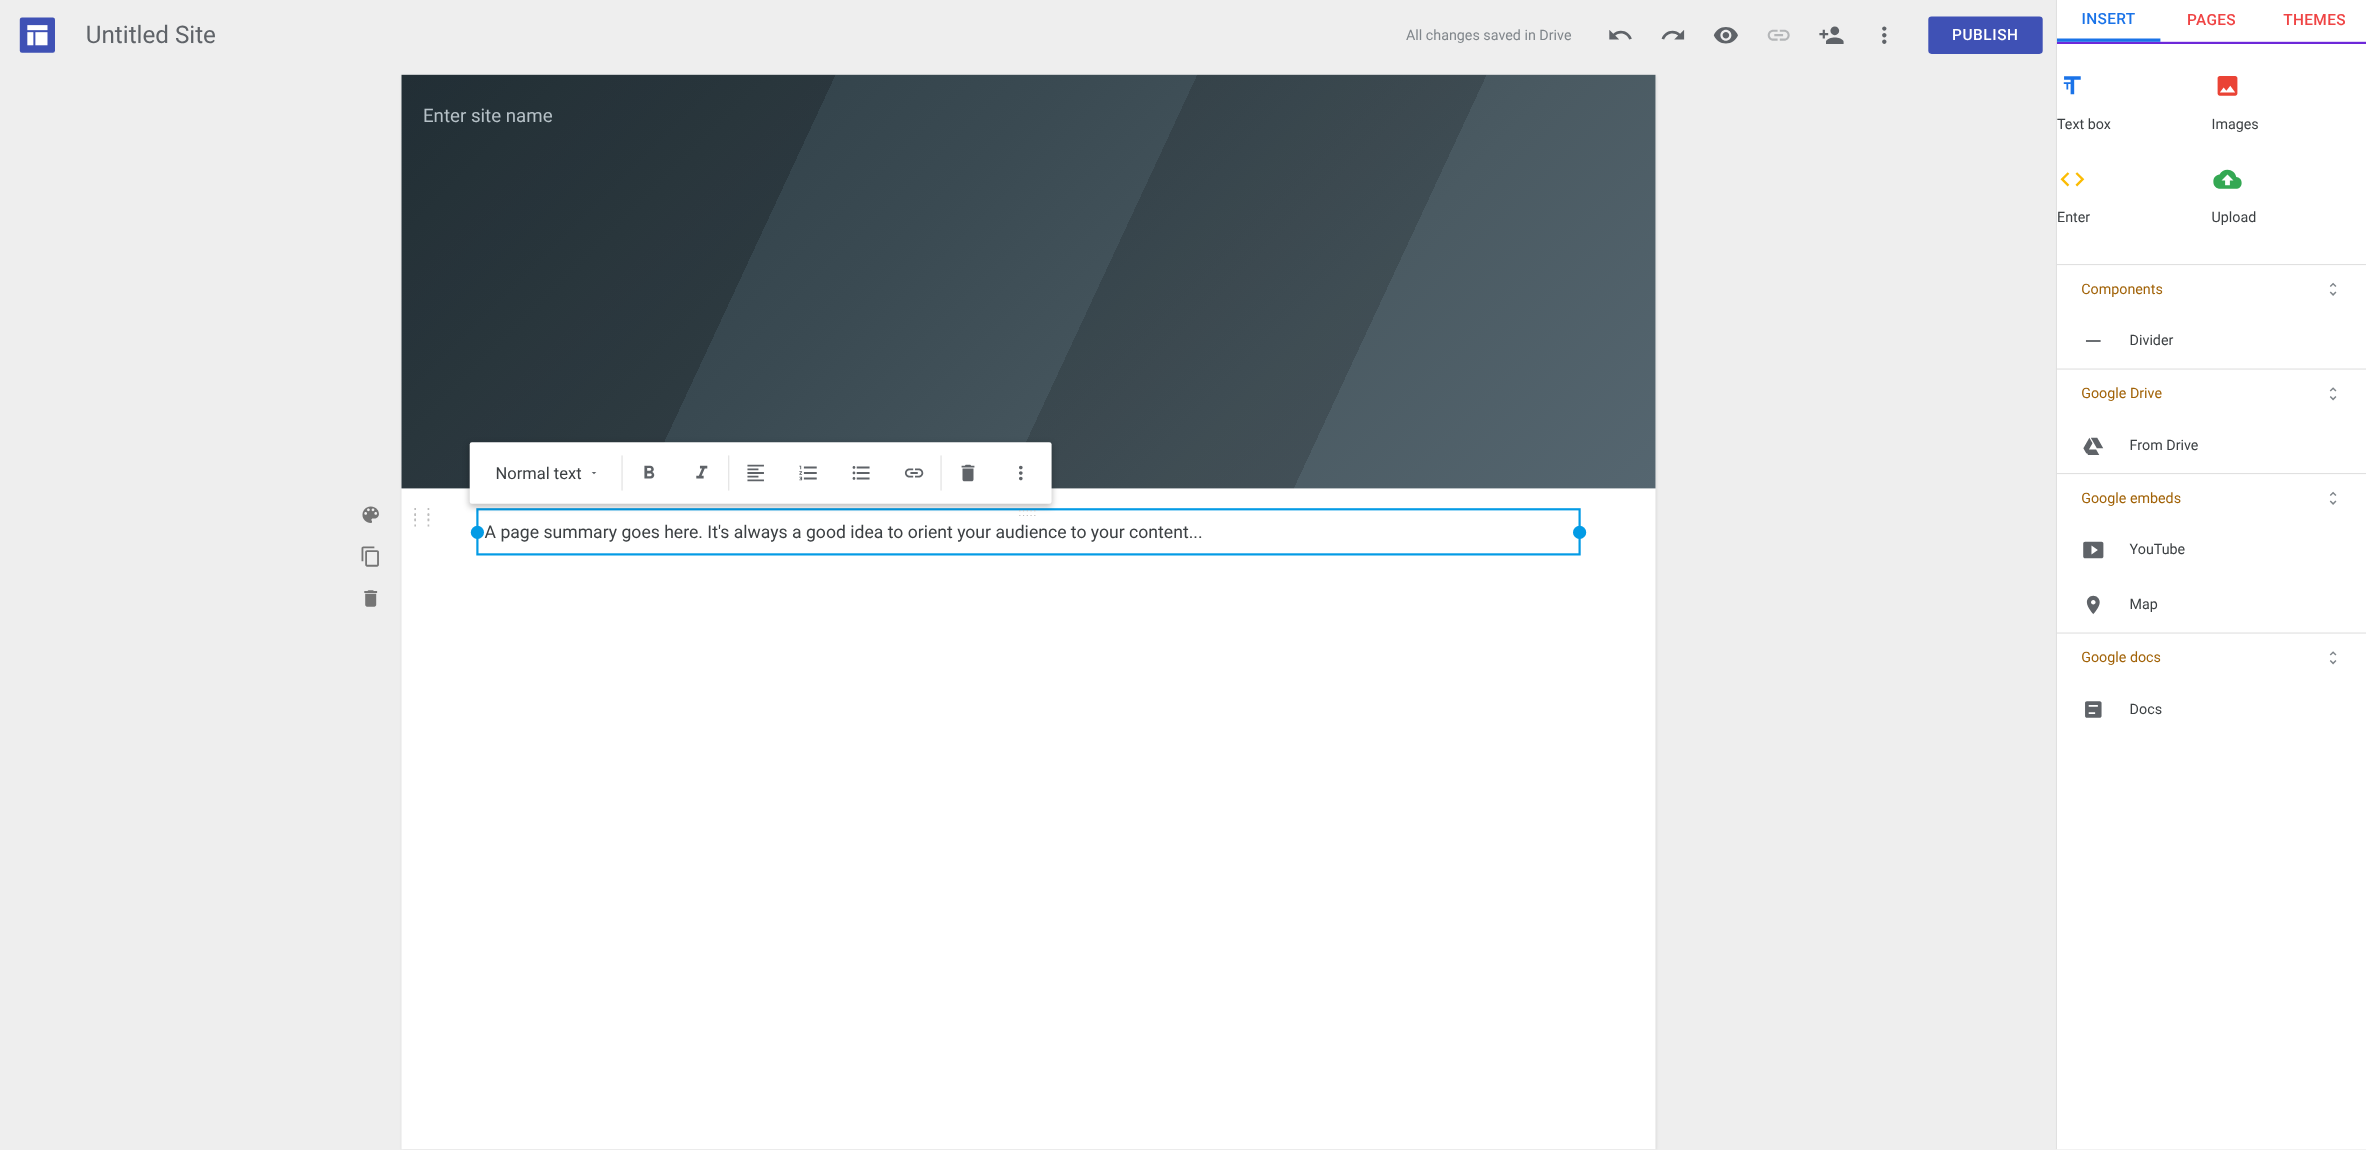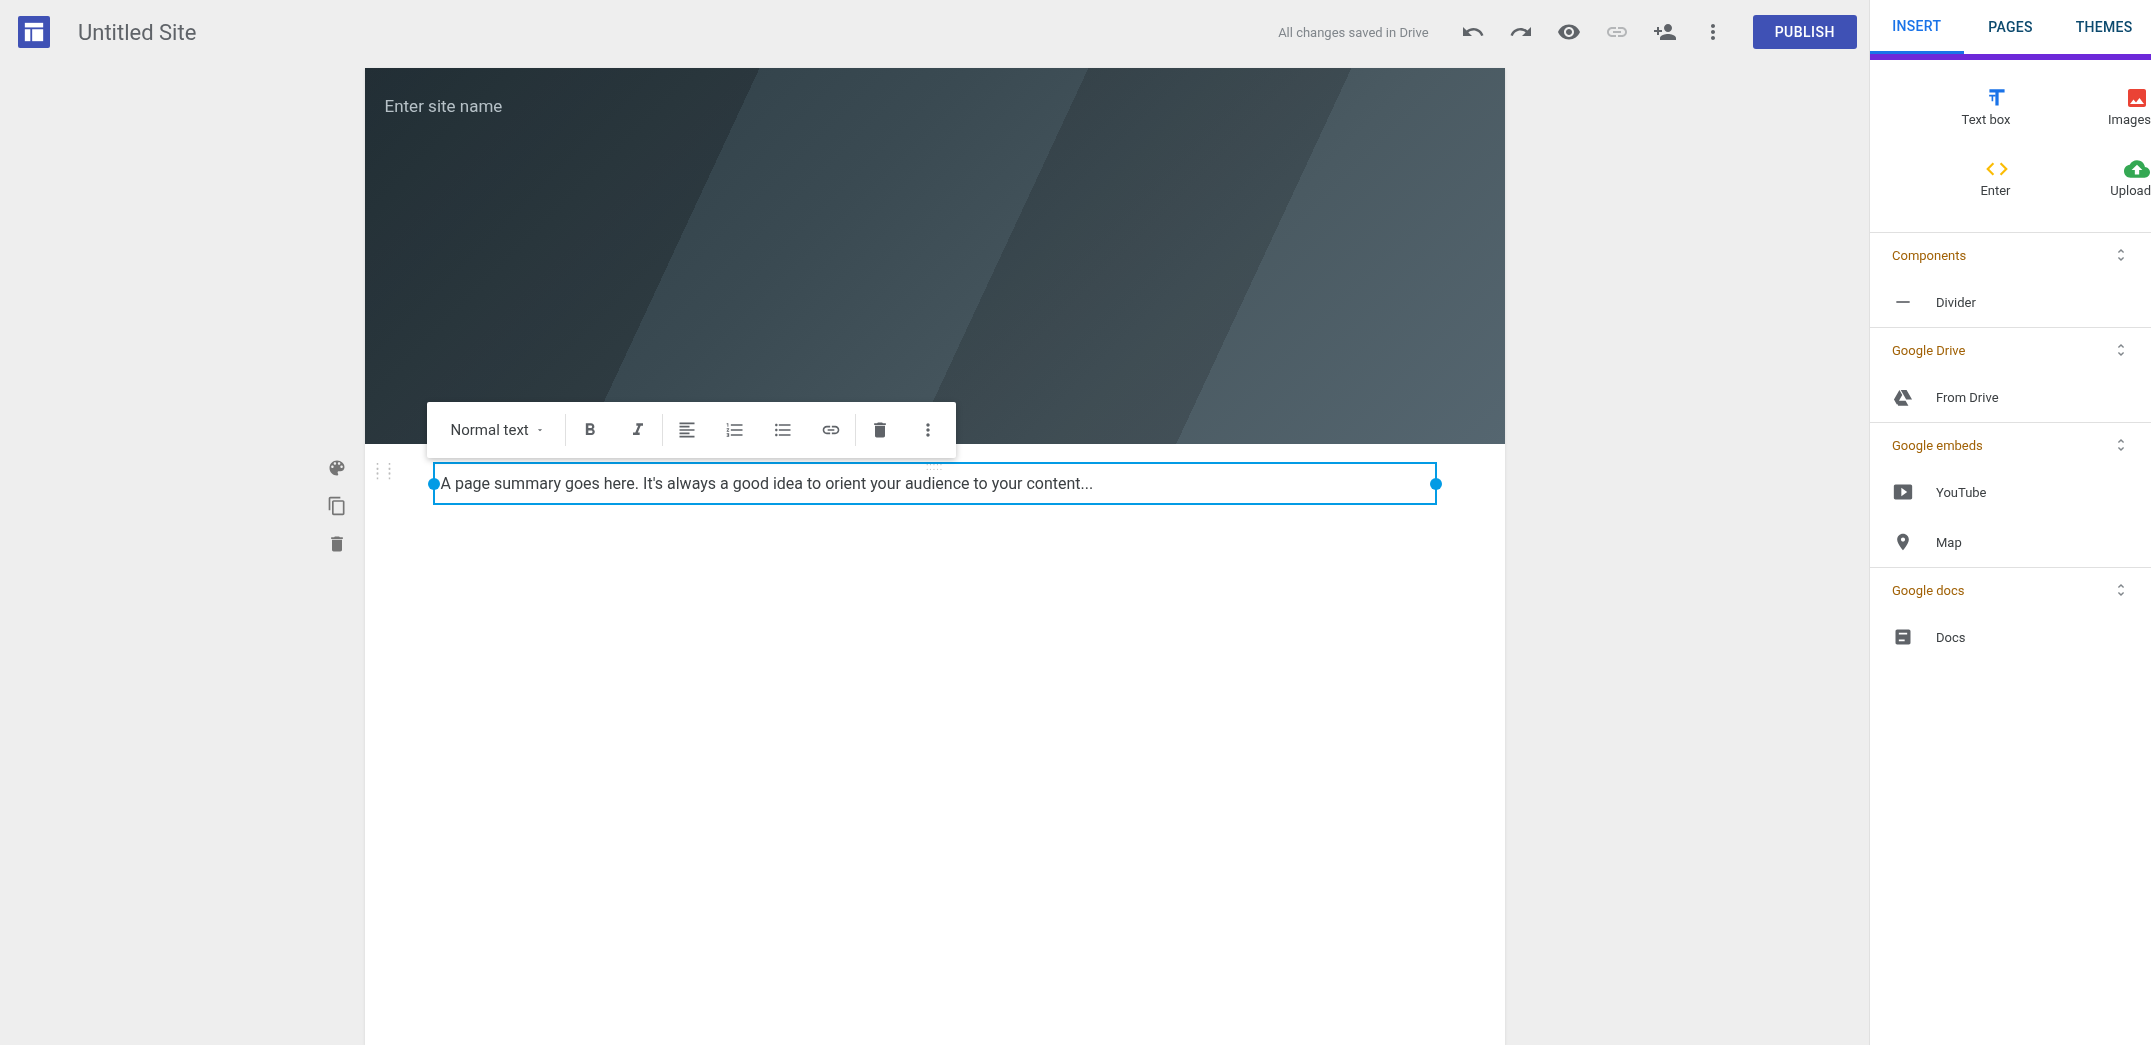--- a/index.html
+++ b/index.html
@@ -14,27 +14,27 @@
 .logo { width: 32px; height: 32px; background: #3f51b5; border-radius: 2px; display: flex; align-items: center; justify-content: center; position: relative; margin-right: 28px; margin-left: 6px; }
 .logo svg { fill: #fff; }
 .site-title { font-size: 22px; color: #5f6368; font-weight: 400; }
 .header-spacer { flex: 1; }
 .save-status { color: #80868b; font-size: 13px; margin-right: 20px; }
 .header-icon-btn { width: 48px; height: 48px; display: flex; align-items: center; justify-content: center; border-radius: 50%; cursor: pointer; }
 .header-icon-btn svg { fill: #5f6368; }
 .publish-btn { background: #3f51b5; color: #fff; font-size: 14px; font-weight: 500; padding: 9px 22px; border-radius: 3px; border: none; cursor: pointer; letter-spacing: 0.5px; margin-left: 16px; }
 
 
-.tabs { display: flex; height: 60px; border-bottom: 6px solid #6d28d9; }
-.tab { flex: 1; display: flex; align-items: center; justify-content: center; font-size: 14px; font-weight: 500; color: #0c4a6e; cursor: pointer; letter-spacing: 0.3px; }
+.tabs { display: flex; height: 40px; border-bottom: 2px solid #6d28d9; }
+.tab { flex: 1; display: flex; align-items: center; justify-content: center; font-size: 14px; font-weight: 500; color: #ef4444; cursor: pointer; letter-spacing: 0.3px; }
 .tab.active { color: #1a73e8; border-bottom: 3px solid #1a73e8; }
 
 
 .insert-grid { display: grid; grid-template-columns: 1fr 1fr; padding: 10px 0 20px; }
-.insert-item { display: flex; flex-direction: column; align-items: flex-end; padding: 14px 0; cursor: pointer; }
+.insert-item { display: flex; flex-direction: column; align-items: flex-start; padding: 14px 0; cursor: pointer; gap: 14px; }
 .insert-item-label { font-size: 13px; color: #3c4043; }
 .insert-icon-box { width: 28px; height: 28px; display: flex; align-items: center; justify-content: center; }
 
 .section-header { display: flex; align-items: center; justify-content: space-between; padding: 14px 22px; border-top: 1px solid #e0e0e0; font-size: 13px; color: #a16207; cursor: pointer; }
 .section-header svg { fill: #80868b; }
 .list-item { display: flex; align-items: center; padding: 14px 22px; gap: 22px; cursor: pointer; font-size: 13px; color: #3c4043; }
 .list-item-icon { width: 22px; height: 22px; display: flex; align-items: center; justify-content: center; }
 .list-item-icon svg { fill: #5f6368; }
 
 

